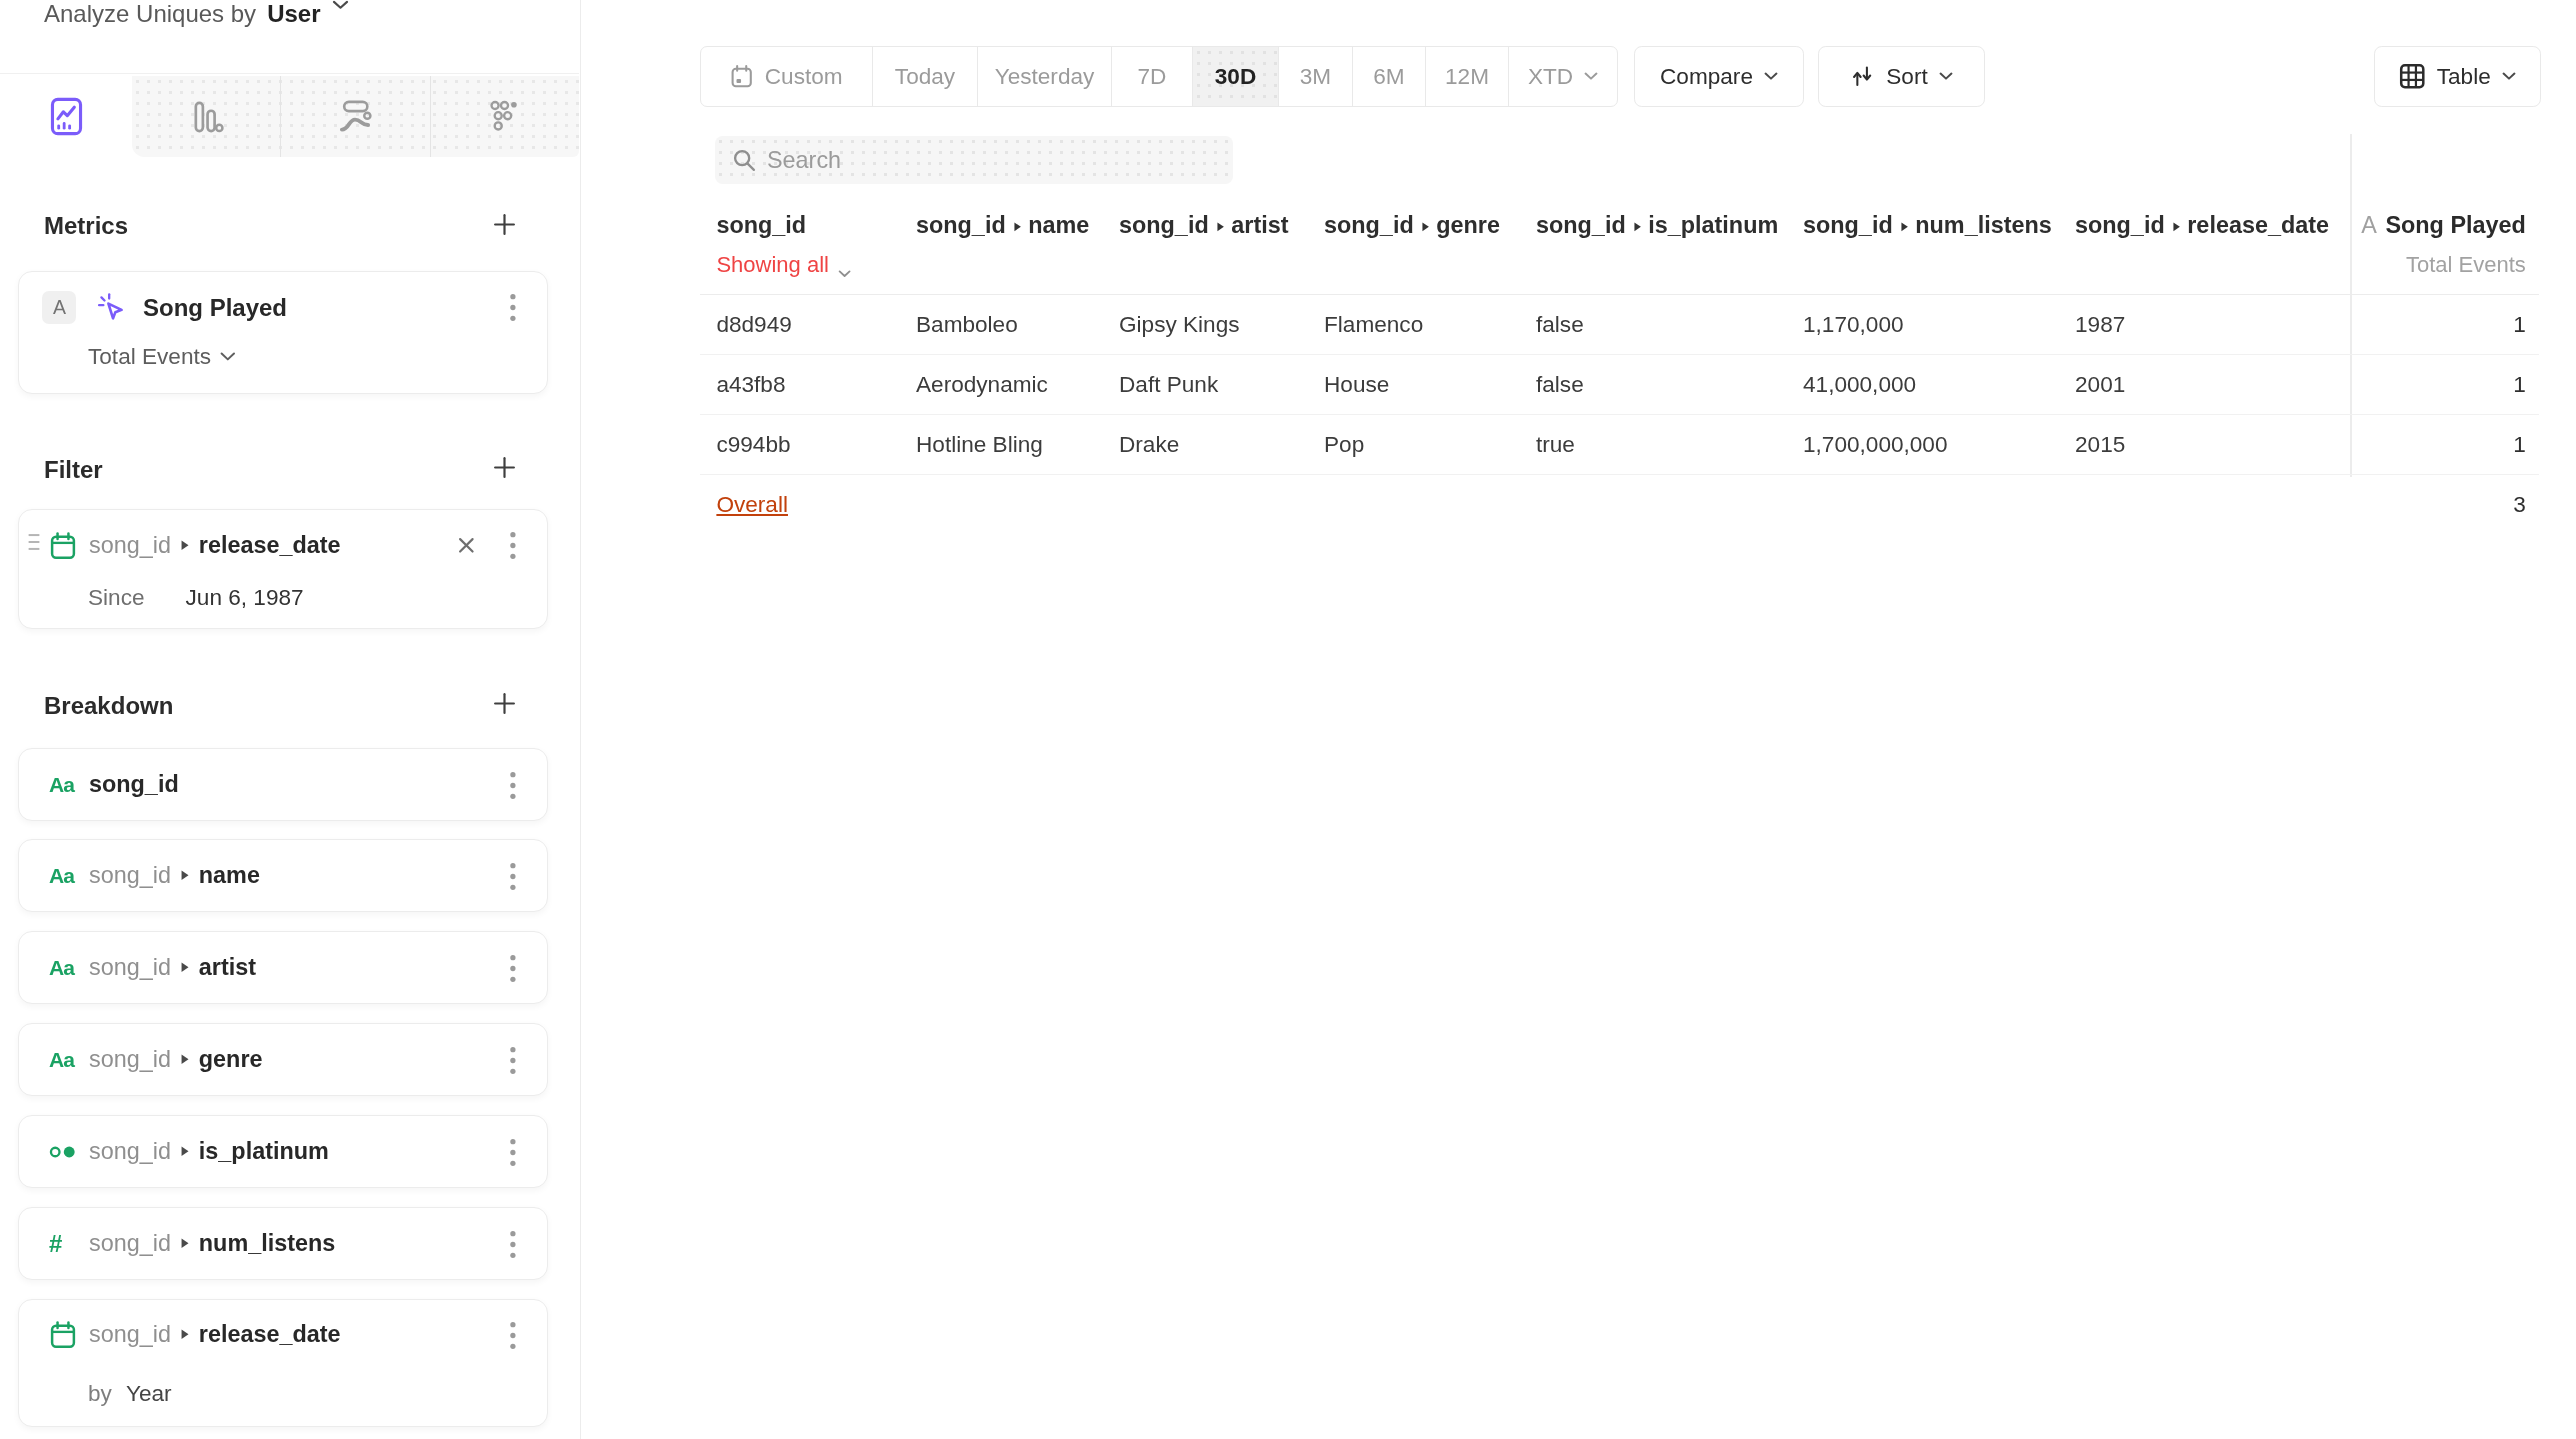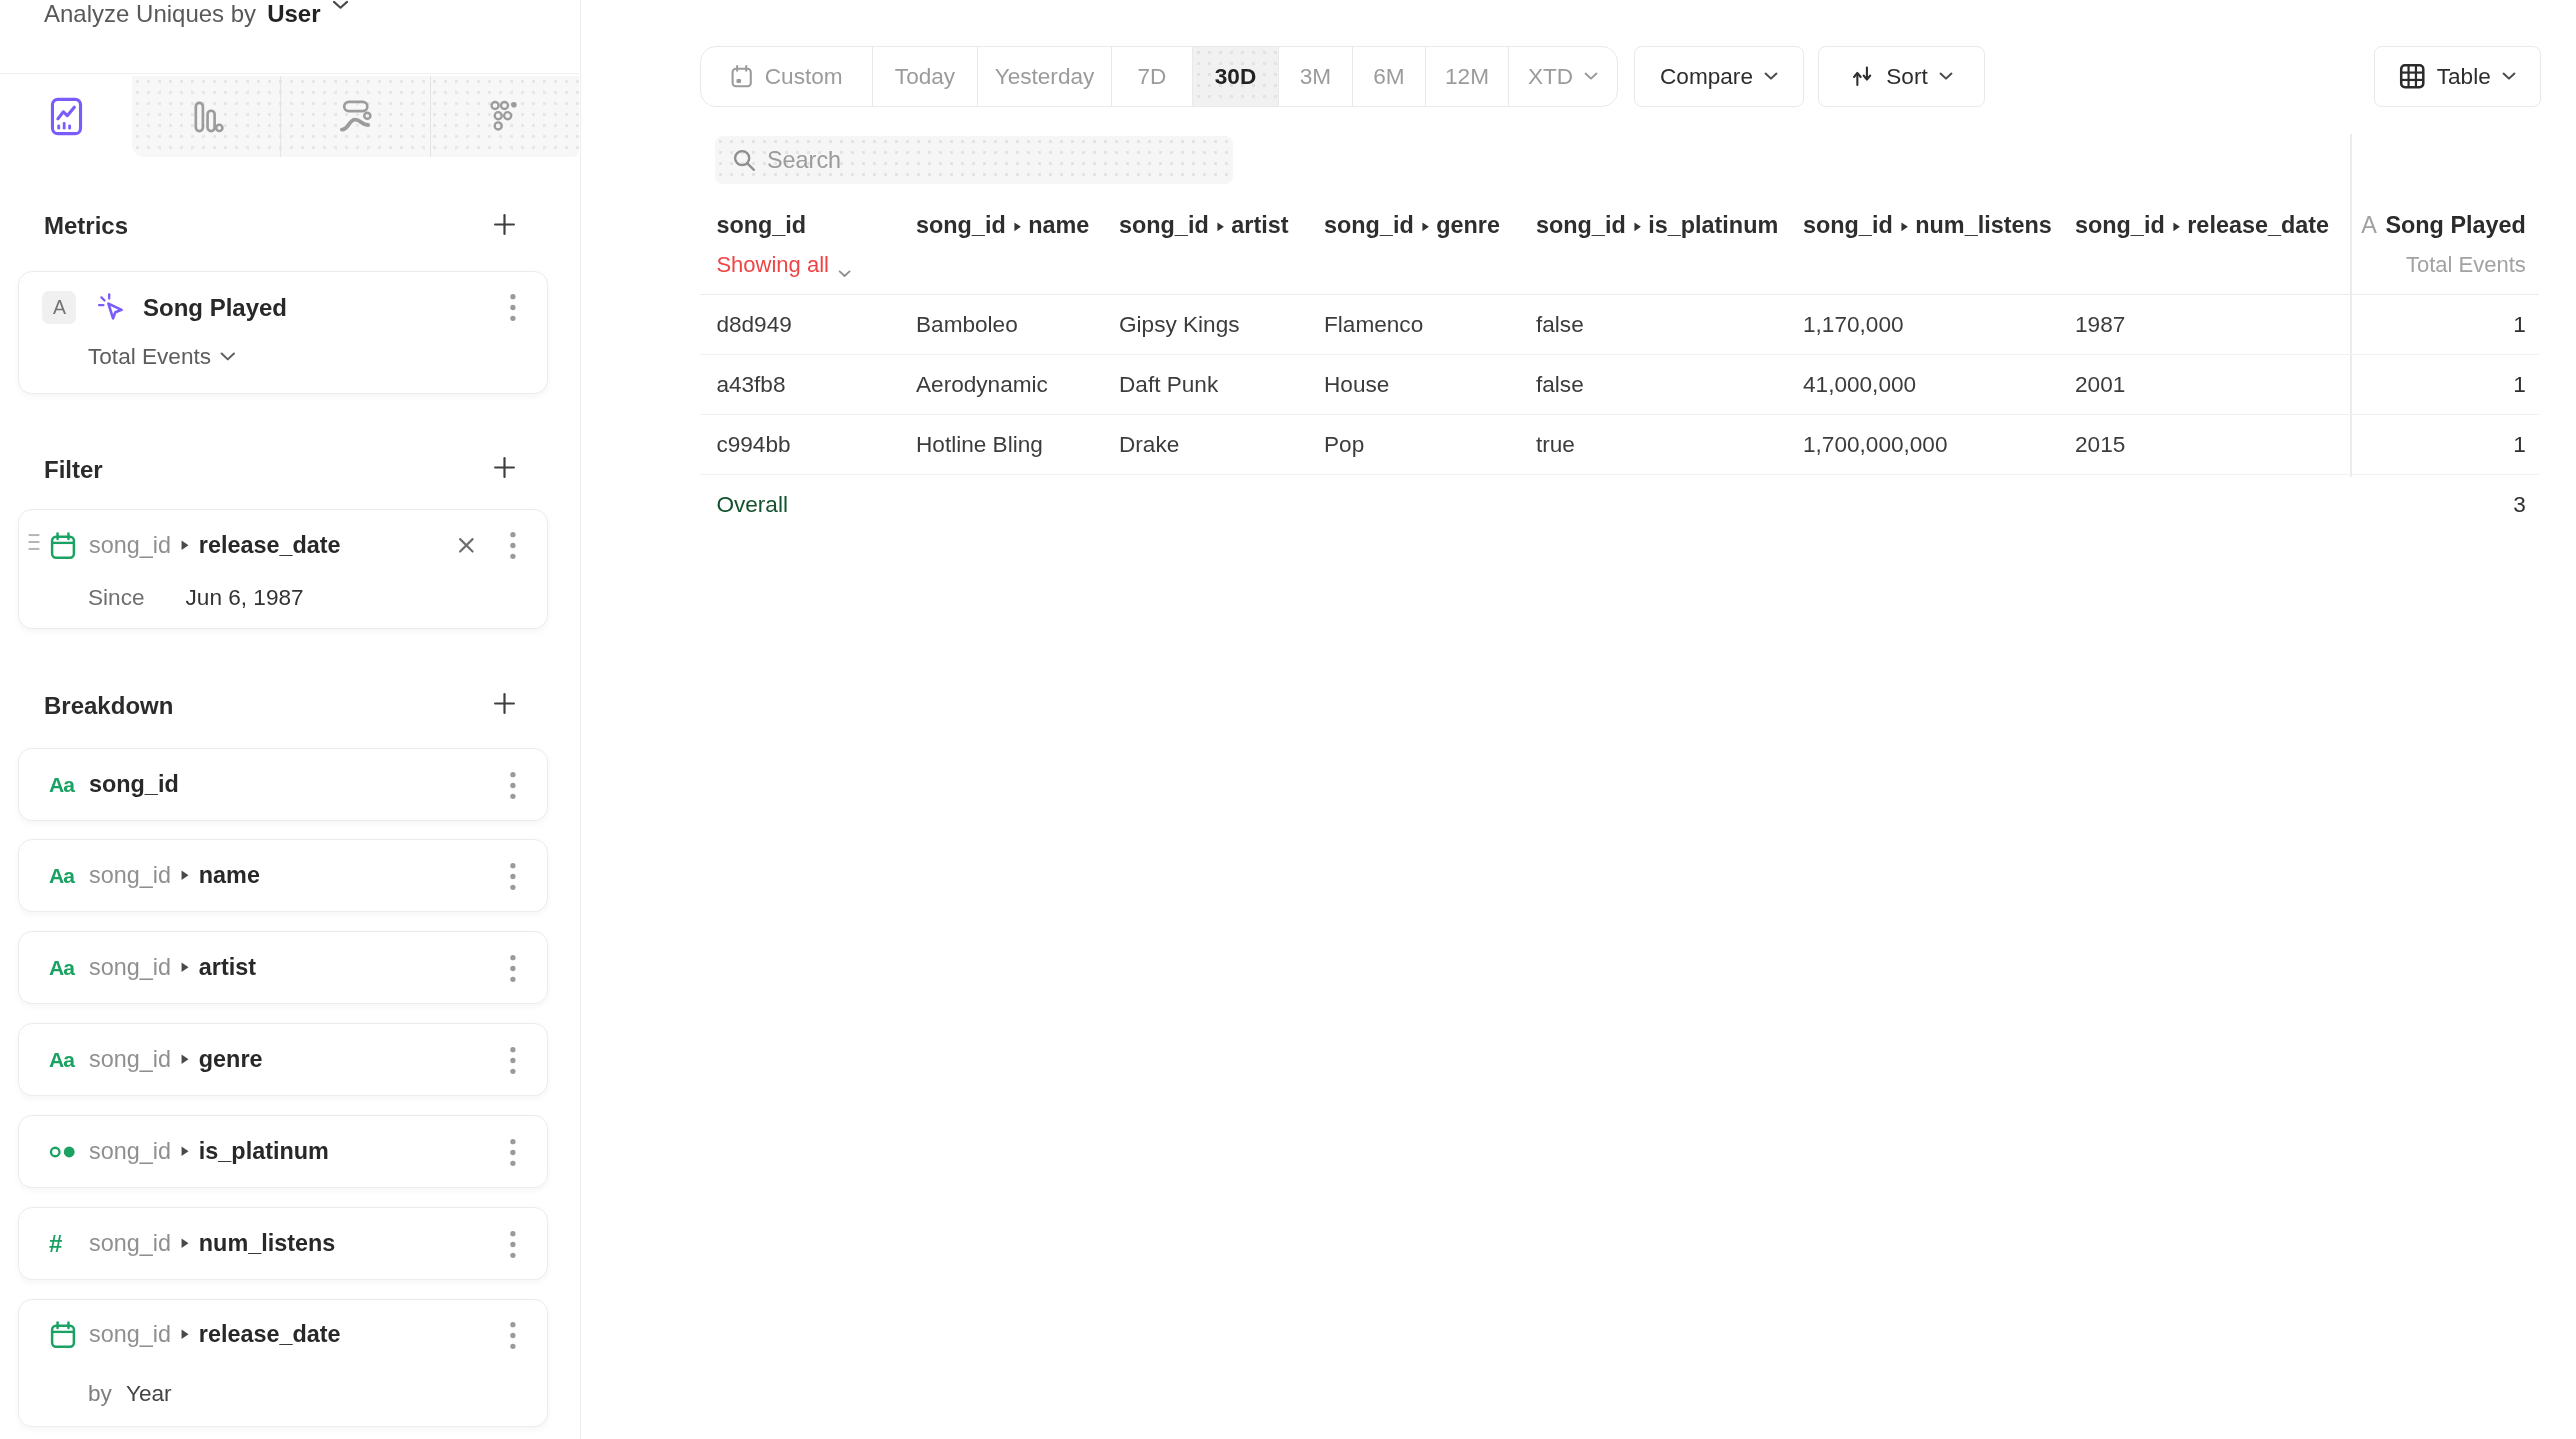--- a/index.html
+++ b/index.html
@@ -71,21 +71,21 @@
   .bd-icon-aa { color:#1aa263; font-size:21px; font-weight:700; letter-spacing:-0.8px; }
   .hash { color:#1aa263; font-size:24px; font-weight:600; }
   .by-line { position:absolute; left:69px; top:81px; font-size:22.6px; }
   .by-line .by { color:#7e7e7e; }
   .by-line .yr { color:#454545; font-weight:500; margin-left:7.8px; }
 
   
   .main { position:absolute; left:581px; top:0; width:1995px; height:1439px; }
 
   .seg { position:absolute; left:119px; top:46px; height:61px; display:flex;
-    border:1.6px solid #e9e9e9; border-radius:16px; overflow:hidden; background:#fff; }
+    border:1.6px solid #e9e9e9; border-radius:7px; overflow:hidden; background:#fff; }
   .seg-item { display:flex; align-items:center; justify-content:center;
     font-size:22.6px; color:#9b9b9b; cursor:pointer; gap:11px; }
   .seg-item + .seg-item { border-left:1.6px solid #e9e9e9; }
   .seg-item.sel { color:#222; font-weight:600;
     background-color:#f1f1f1;
     background-image:radial-gradient(#e2e2e2 1.6px, rgba(0,0,0,0) 1.7px);
     background-size:11px 11px; }
 
   .btn { position:absolute; top:46px; height:61px; border:1.6px solid #e9e9e9;
     border-radius:7.8px; background:#fff; display:flex; align-items:center;
@@ -109,21 +109,21 @@
   .mhead1 { position:absolute; right:13.2px; top:12.5px; font-size:23.4px; white-space:nowrap; }
   .mhead1 .a { color:#a0a0a0; font-weight:400; margin-right:8.6px; }
   .mhead1 .nm { color:#2b2b2b; font-weight:600; }
   .mhead2 { position:absolute; right:13.2px; top:53px; font-size:22px; color:#a2a2a2; }
 
   .tr { position:relative; height:60px; border-bottom:1.6px solid #f1f1f1; }
   .tr.last { border-bottom:none; }
   .td { position:absolute; top:0; height:60px; line-height:60px; font-size:22.6px;
     color:#3c3c3c; white-space:nowrap; }
   .td.metric { right:13.2px; color:#2f2f2f; }
-  .td.overall { color:#14532d; }
+  .td.overall { color:#c2410c;text-decoration:underline; }
   .c0{left:16.4px} .c1{left:216px} .c2{left:419px} .c3{left:624px}
   .c4{left:836px} .c5{left:1103px} .c6{left:1375px}
   .vdiv { position:absolute; left:1650px; top:-65px; width:1.6px; height:343px;
     background:#ececec; }
 </style>
 </head>
 <body>
 
 <div class="sidebar">
 

